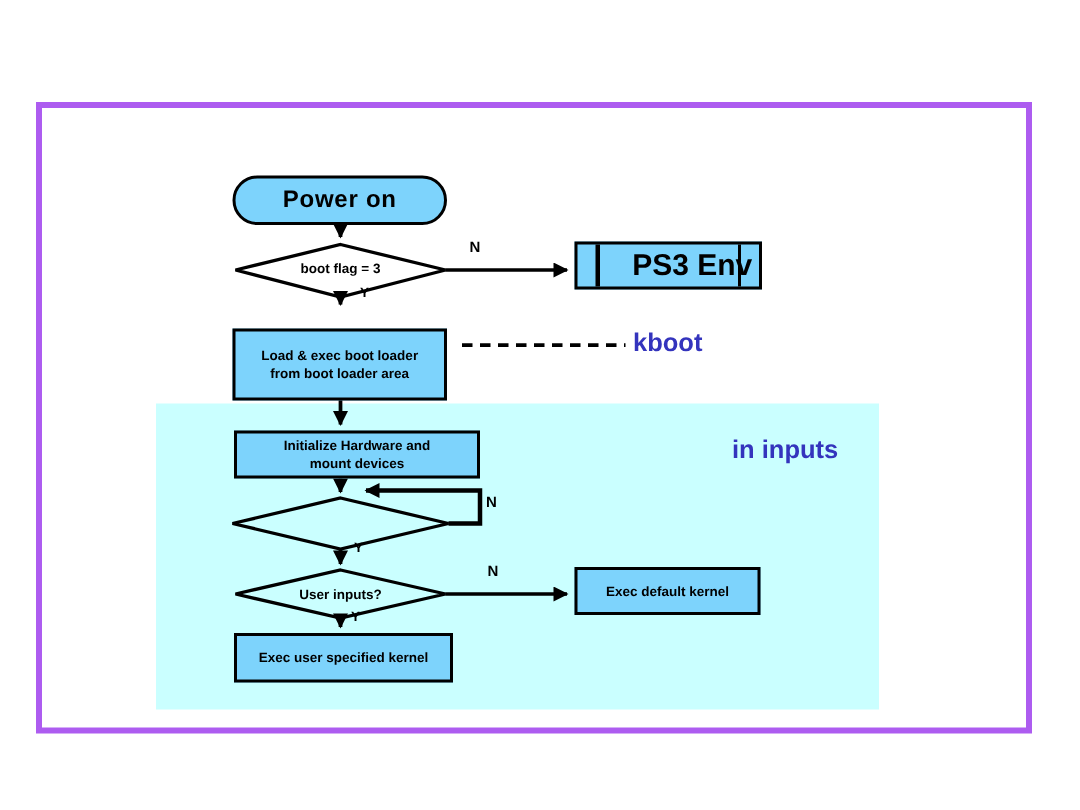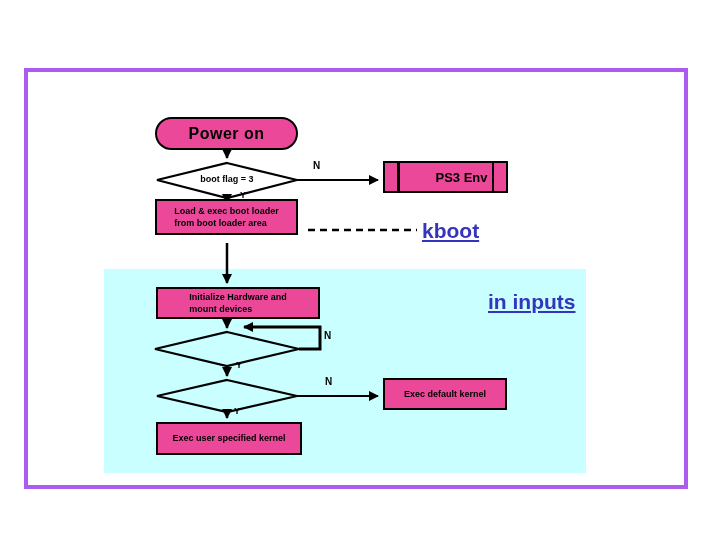--- a/index.html
+++ b/index.html
@@ -19,38 +19,38 @@
     border:4px solid var(--frame);box-sizing:border-box;
   }
   .region{
     position:absolute;left:104px;top:269px;width:482px;height:204px;
     background:var(--region);
   }
   svg.lines{position:absolute;left:0;top:0;width:720px;height:540px;}
   svg.lines line, svg.lines polyline{stroke:var(--line);fill:none;}
   svg.lines polygon{stroke:var(--line);fill:none;}
   .node{
-    position:absolute;box-sizing:border-box;background:#ec4899;
+    position:absolute;box-sizing:border-box;background:#7dd3fc;
     border:2.5px solid var(--line);color:#000;
     display:flex;align-items:center;justify-content:center;
-    text-align:left;font-weight:bold;white-space:pre-line;
+    text-align:center;font-weight:bold;white-space:pre-line;
   }
   .oval{border-radius:17px;font-size:16px;letter-spacing:0.5px;}
   .small{font-size:9px;line-height:1.35;}
-  .predef{font-size:13px;padding-left:32px;}
+  .predef{font-size:20px;padding-left:32px;}
   .bar-l,.bar-r{position:absolute;top:0;bottom:0;width:2.5px;background:var(--line);}
   .bar-l{left:12px;}
   .bar-r{right:12px;}
   .predef-label{position:relative;z-index:1;}
   .dtext{
     position:absolute;font-weight:bold;font-size:9px;line-height:1.3;
     text-align:center;white-space:pre-line;color:#000;
   }
   .lbl{position:absolute;font-weight:bold;font-size:10px;color:#000;line-height:1;}
-  .accent{position:absolute;font-weight:bold;font-size:21px;line-height:1;color:var(--accent);text-decoration:underline;}
+  .accent{position:absolute;font-weight:bold;font-size:17px;line-height:1;color:var(--accent);}
 </style>
 </head>
 <body>
 
 <div class="stage">
 
   <div class="frame"></div>
   <div class="region"></div>
 
   <svg class="lines">
@@ -90,27 +90,28 @@
   <div class="node oval" style="left:155px;top:117px;width:143px;height:33px;">Power on</div>
 
   <div class="dtext" style="left:157px;top:174px;width:140px;">boot flag = 3</div>
 
   <div class="node predef" style="left:383px;top:161px;width:125px;height:32px;">
     <span class="bar-l"></span>
     <span class="predef-label">PS3 Env</span>
     <span class="bar-r"></span>
   </div>
 
-  <div class="node small" style="left:155px;top:199px;width:143px;height:36px;">Load &amp; exec boot loader
+  <div class="node small" style="left:155px;top:219px;width:143px;height:48px;">Load &amp; exec boot loader
 from boot loader area</div>
 
   <div class="node small" style="left:156px;top:287px;width:164px;height:32px;">Initialize Hardware and
 mount devices</div>
 
 
+  <div class="dtext" style="left:157px;top:391px;width:140px;">User inputs?</div>
 
   <div class="node small" style="left:383px;top:378px;width:124px;height:32px;">Exec default kernel</div>
 
   <div class="node small" style="left:156px;top:422px;width:146px;height:33px;">Exec user specified kernel</div>
 
   <div class="lbl" style="left:313px;top:161px;">N</div>
   <div class="lbl" style="left:240px;top:191px;font-size:9px;">Y</div>
   <div class="lbl" style="left:324px;top:331px;">N</div>
   <div class="lbl" style="left:236px;top:361px;font-size:9px;">Y</div>
   <div class="lbl" style="left:325px;top:377px;">N</div>

